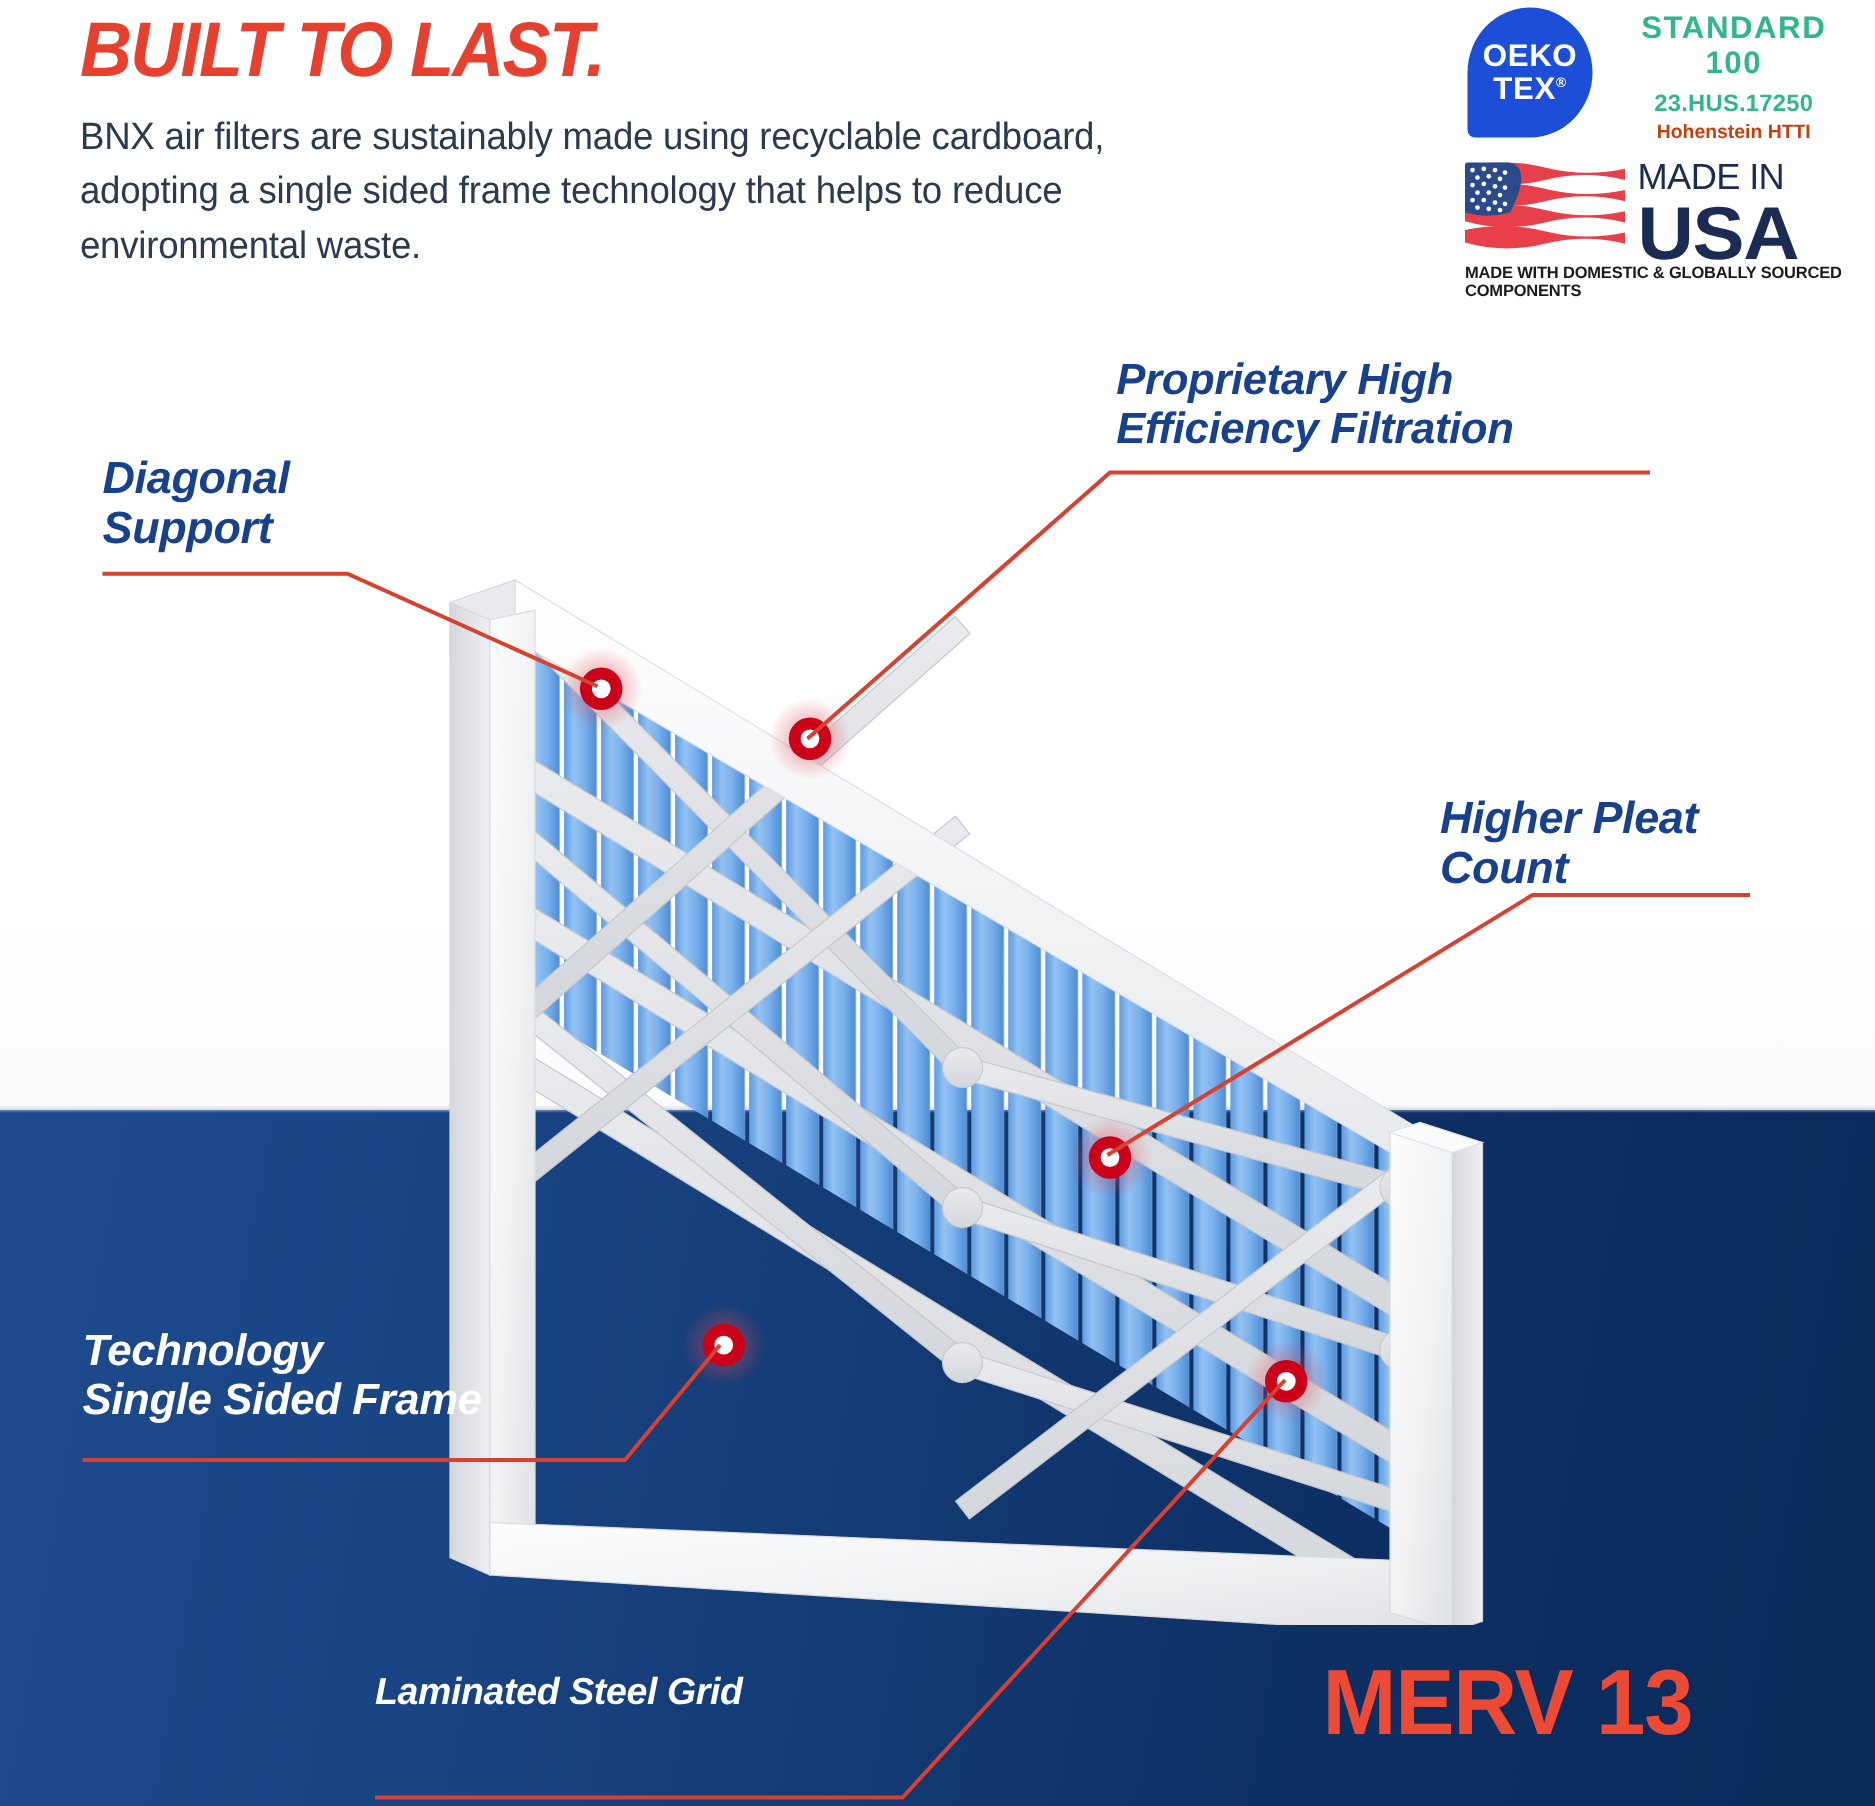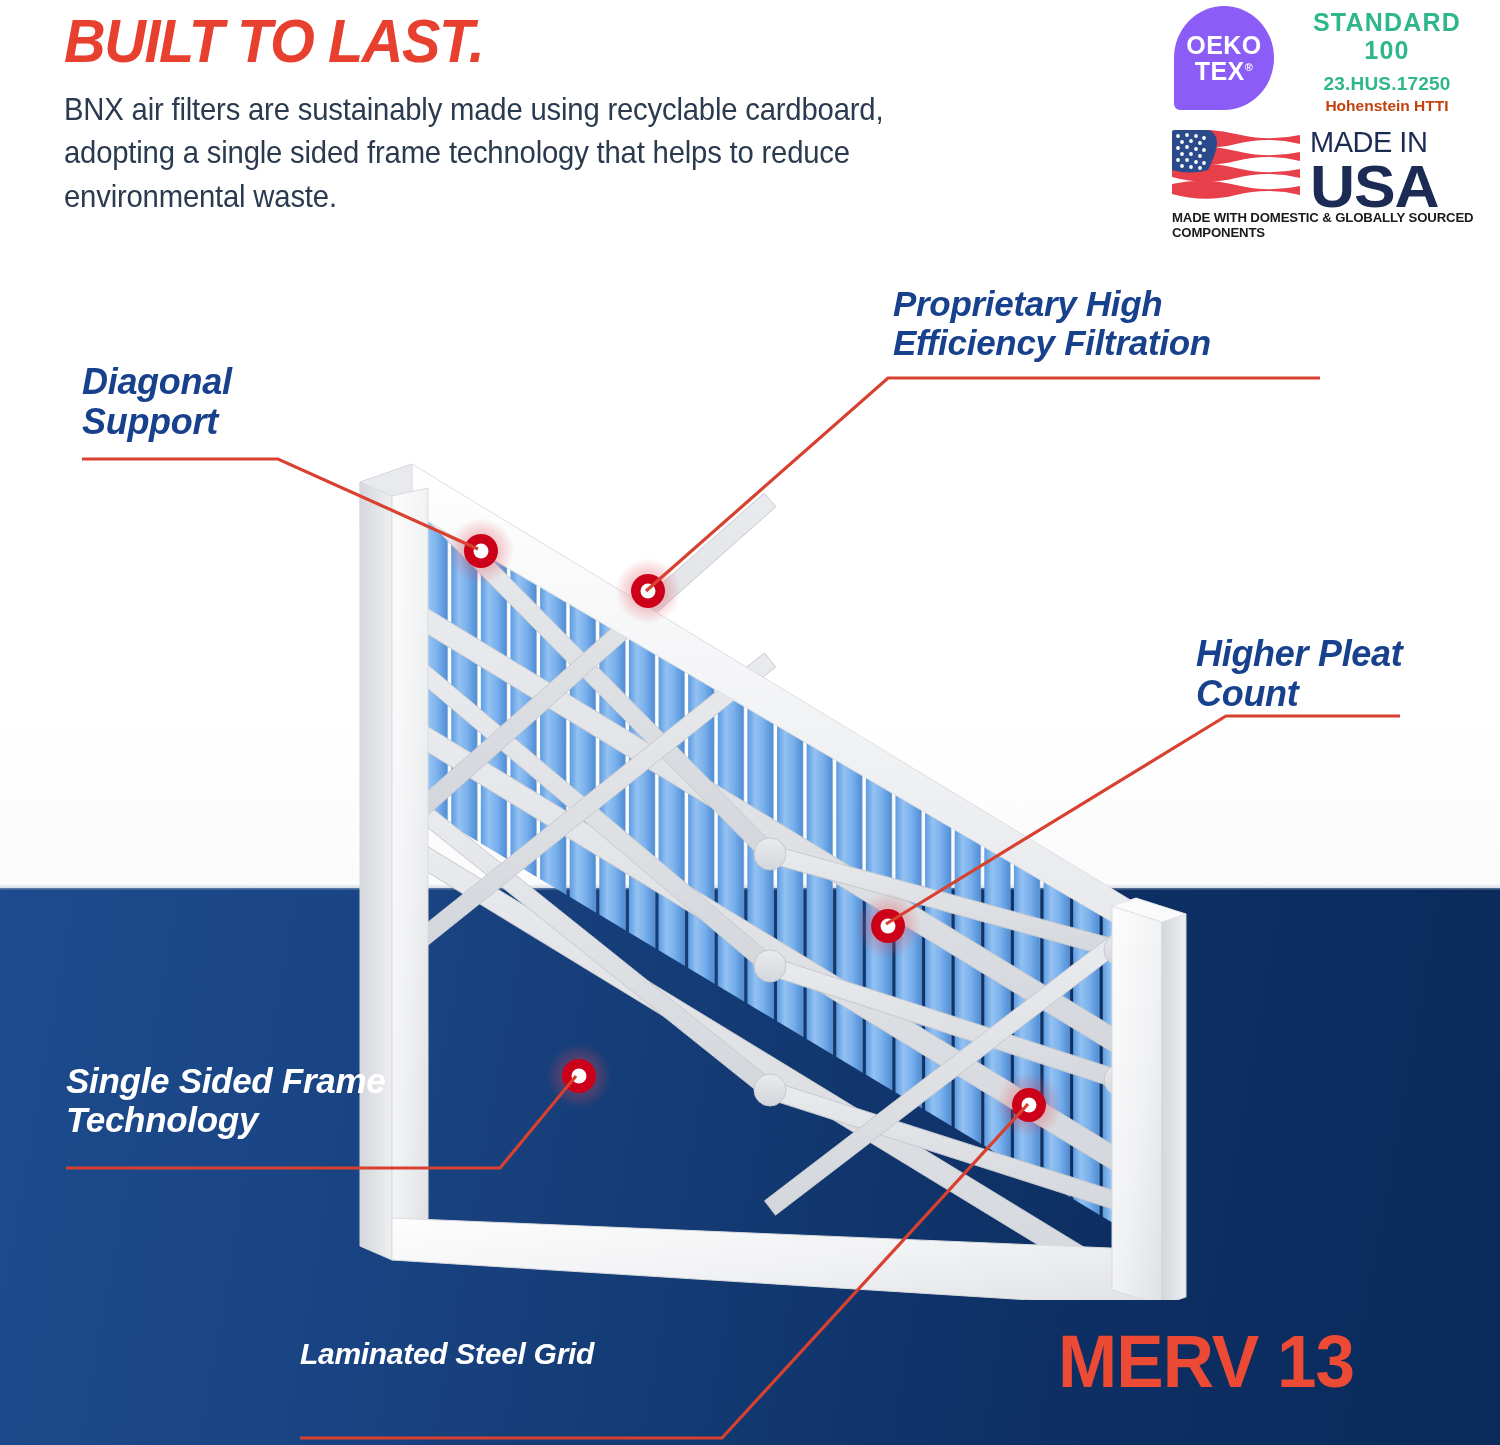--- a/index.html
+++ b/index.html
@@ -36,21 +36,21 @@
     position:absolute; left:64px; top:88px; width:880px;
     font-size:30.5px; line-height:1.42; color:#2b3a4e;
     letter-spacing:-.2px;
     transform:scaleX(.96); transform-origin:left center;
   }
 
   
   #oeko { position:absolute; left:1174px; top:6px; width:312px; height:112px; }
   #oeko-drop {
     position:absolute; left:0; top:0; width:100px; height:104px;
-    background:#8b5cf6;
+    background:#1d4ed8;
     border-radius:50% 50% 50% 6px;
     transform:rotate(0deg);
     display:flex; flex-direction:column; align-items:center; justify-content:center;
   }
   #oeko-drop .l1 { color:#fff; font-size:25px; font-weight:bold; letter-spacing:.5px; line-height:1.05; }
   #oeko-drop .l2 { color:#fff; font-size:25px; font-weight:bold; letter-spacing:.5px; line-height:1.05; }
   #oeko-drop .l2 sup { font-size:11px; vertical-align:super; }
   #oeko-txt { position:absolute; left:114px; top:2px; width:198px; text-align:center; }
   #oeko-txt .std { color:#2fb68c; font-size:25px; font-weight:bold; letter-spacing:1.2px; line-height:1.12; }
   #oeko-txt .code { color:#2fb68c; font-size:19px; font-weight:bold; letter-spacing:.2px; margin-top:9px; }
@@ -81,21 +81,21 @@
   .white{ color:#ffffff; }
 
   #co-diagonal { left:82px; top:362px; width:300px; }
   #co-diagonal .co-line { font-size:36px; }
 
   #co-prop { left:893px; top:284px; width:420px; }
   #co-prop .t1 { font-size:35px; }
   #co-prop .t2 { font-size:35px; margin-top:24px; }
 
   #co-pleat { left:1152px; top:634px; width:340px; }
-  #co-pleat .co-line { font-size:36px;margin-left:44px; }
+  #co-pleat .co-line { font-size:36px; }
 
   #co-frame { left:66px; top:1061px; width:420px; }
   #co-frame .co-line { font-size:35px; }
 
   #co-grid { left:300px; top:1337px; width:430px; }
   #co-grid .co-line { font-size:30px; }
 
   #merv {
     position:absolute; left:1058px; top:1325px;
     font-size:74px; font-weight:bold; color:#ec4a34;
@@ -394,21 +394,21 @@
     <div class="co-line navy">Efficiency Filtration</div>
   </div>
 </div>
 
 <div class="callout" id="co-pleat">
   <div class="co-line navy">Higher Pleat</div>
   <div class="co-line navy">Count</div>
 </div>
 
 <div class="callout" id="co-frame">
+  <div class="co-line white">Technology</div>
   <div class="co-line white">Single Sided Frame</div>
-  <div class="co-line white">Technology</div>
 </div>
 
 <div class="callout" id="co-grid">
   <div class="co-line white">Laminated Steel Grid</div>
 </div>
 
 <div id="merv">MERV 13</div>
 
 </body></html>

